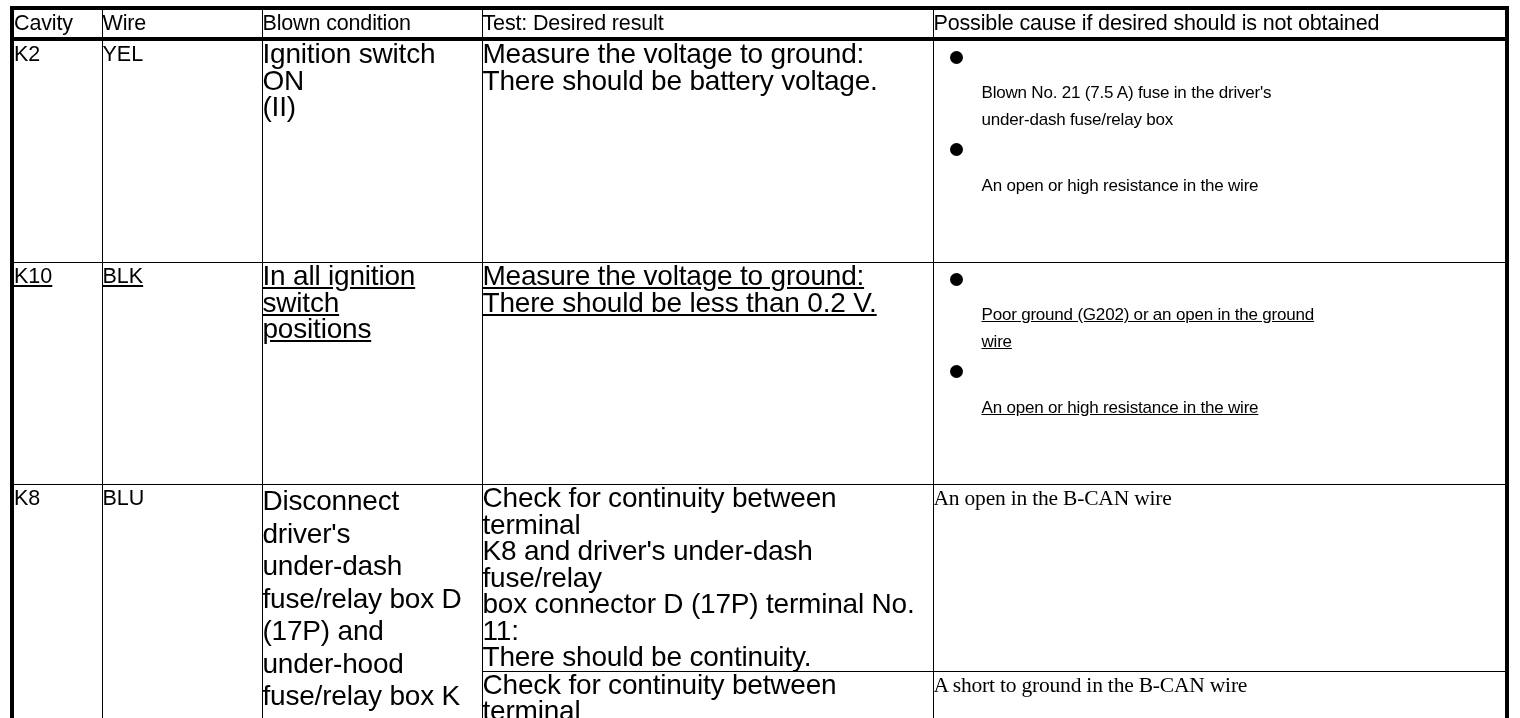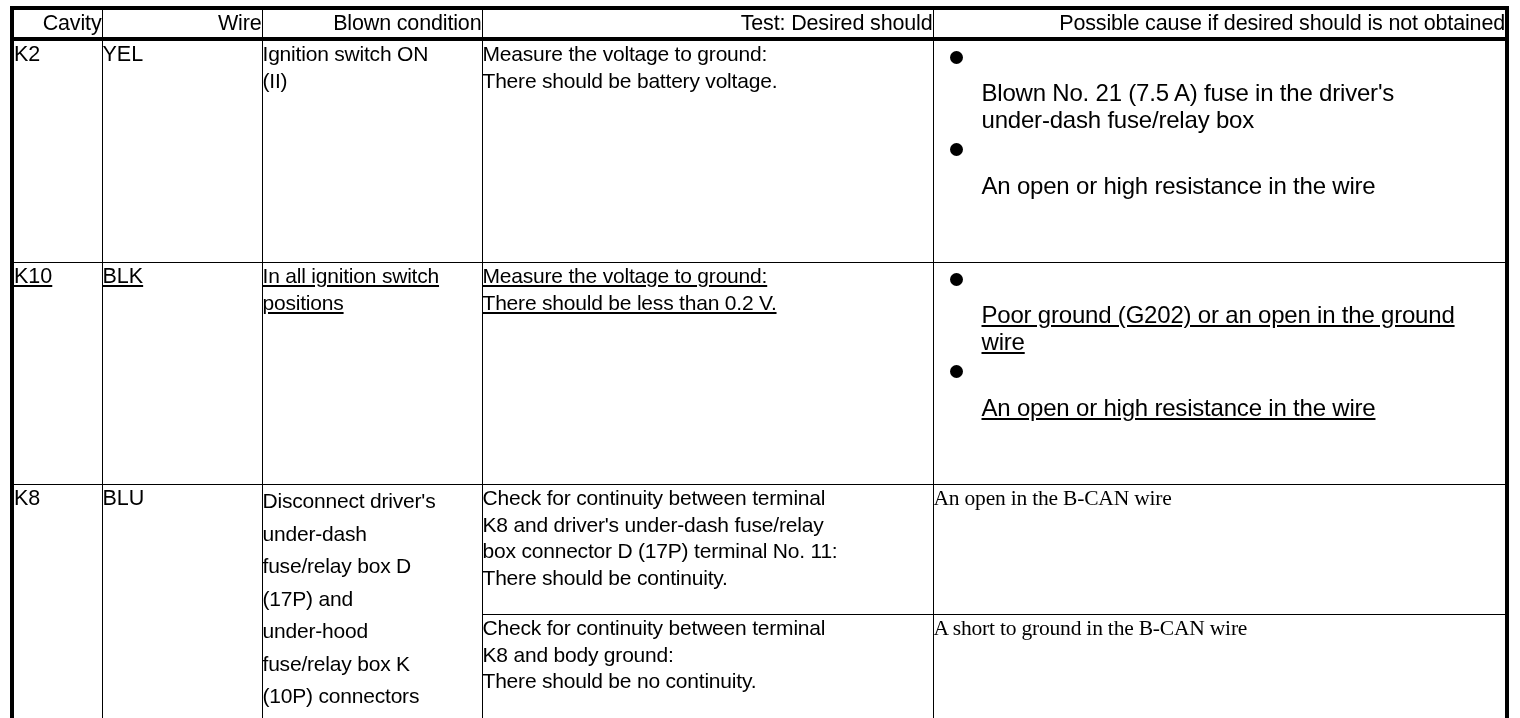--- a/index.html
+++ b/index.html
@@ -53,29 +53,29 @@
   col.c-cavity { width: 90px; }
   col.c-wire   { width: 160px; }
   col.c-cond   { width: 220px; }
   col.c-test   { width: 451px; }
   col.c-cause  { width: 574px; }
 
   
   tr.header-row th {
     border-bottom: 4px solid #000;
     height: 27px;
-    text-align: right;
+    text-align: left;
     font-size: 21.5px;
     line-height: 27px;
     letter-spacing: -0.15px;
   }
 
   .cell-pad {
     padding: 3px 3px 2px 4px;
-    font-size: 21px;
+    font-size: 28px;
     line-height: 26.5px;
     letter-spacing: -0.2px;
     white-space: pre-line;
   }
 
   .cell-center {
     text-align: left;
     padding-top: 3px;
     font-size: 21.5px;
     line-height: 26.5px;
@@ -83,21 +83,21 @@
 
   
   tr.row-k2 > td { height: 221px; }
   tr.row-k10 > td { height: 221px; text-decoration: underline; }
   tr.row-k8a > td { height: 129px; }
   tr.row-k8b > td { height: 105px; }
 
   
   .cause-block {
     padding: 0;
-    font-size: 24px;
+    font-size: 17px;
     line-height: 26.5px;
     letter-spacing: -0.2px;
   }
   .bullet-item {
     position: relative;
   }
   .bullet-dot {
     position: absolute;
     left: 16px;
     top: 10px;
@@ -139,21 +139,21 @@
       <col class="c-cond">
       <col class="c-test">
       <col class="c-cause">
     </colgroup>
 
     <thead>
       <tr class="header-row">
         <th>Cavity</th>
         <th>Wire</th>
         <th>Blown condition</th>
-        <th>Test: Desired should</th>
+        <th>Test: Desired result</th>
         <th>Possible cause if desired should is not obtained</th>
       </tr>
     </thead>
 
     <tbody>
 
       <tr class="row-k2">
         <td class="cell-center">K2</td>
         <td class="cell-center">YEL</td>
         <td class="cell-pad">Ignition switch ON

